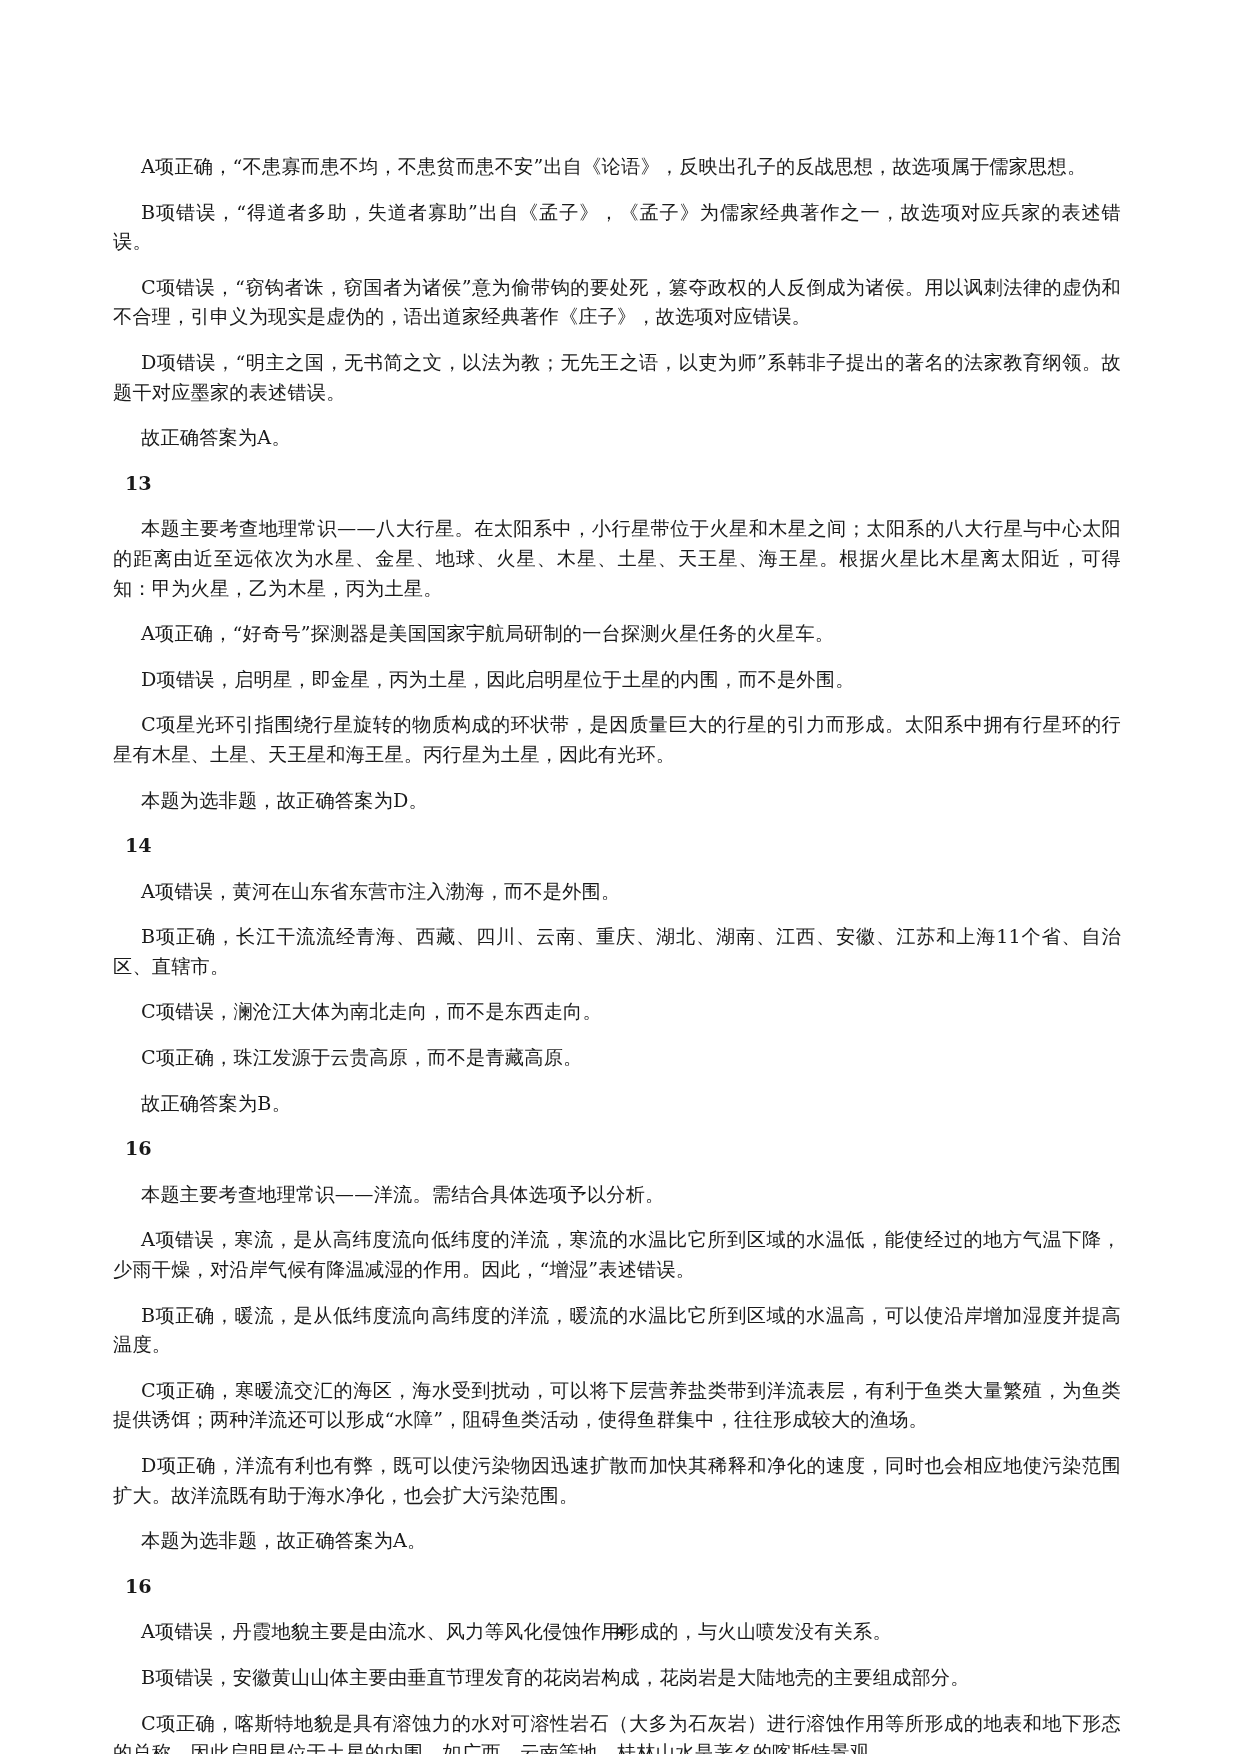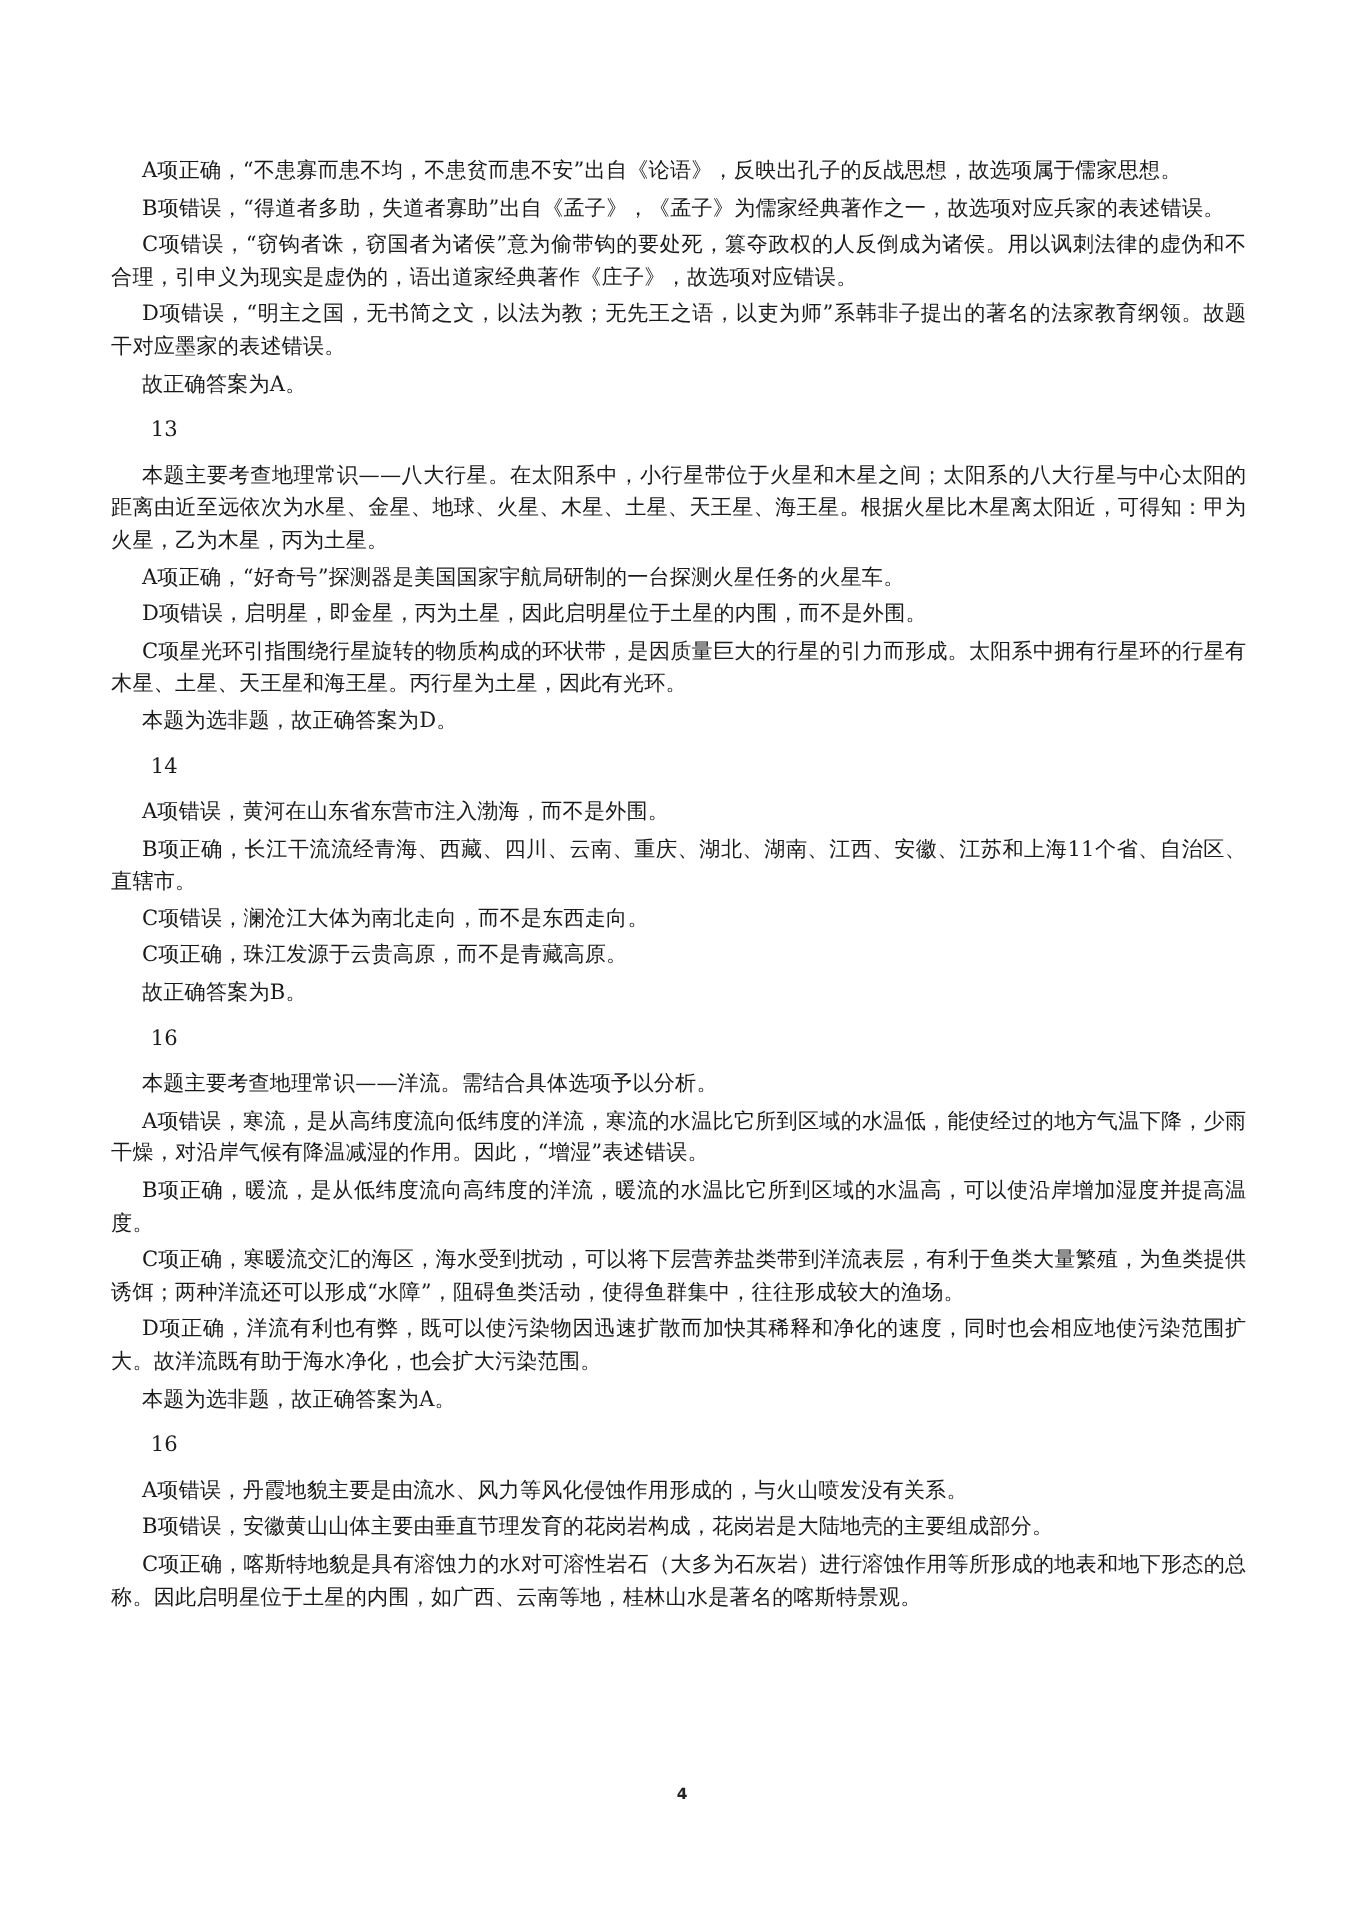--- a/index.html
+++ b/index.html
@@ -15,33 +15,34 @@
     font-family: "DejaVu Serif", "Liberation Serif", serif;
     color: #1a1a1a;
   }
   .page-content {
     position: absolute;
     left: 97px;
     top: 136px;
     width: 1040px;
   }
   .para {
-    margin: 4px;
+    margin: 16px;
     font-size: 19.2px;
     line-height: 29.6px;
     text-indent: 28px;
     text-align: justify;
     letter-spacing: 0.2px;
     white-space: normal;
   }
   .qnum {
-    margin: 12px;
+    margin: 0;
     font-size: 19.2px;
     line-height: 29.6px;
     text-indent: 28px;
+    font-weight: bold;
   }
   .page-number {
     position: absolute;
     left: 0;
     width: 1240px;
     top: 1623px;
     text-align: center;
     font-family: "DejaVu Sans", "Liberation Sans", sans-serif;
     font-weight: bold;
     font-size: 14px;

